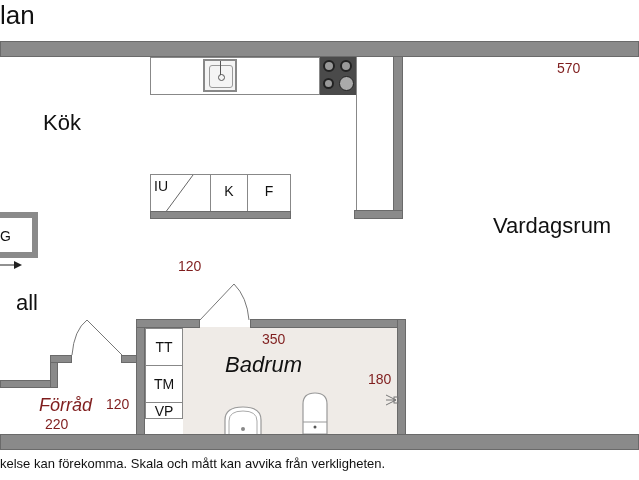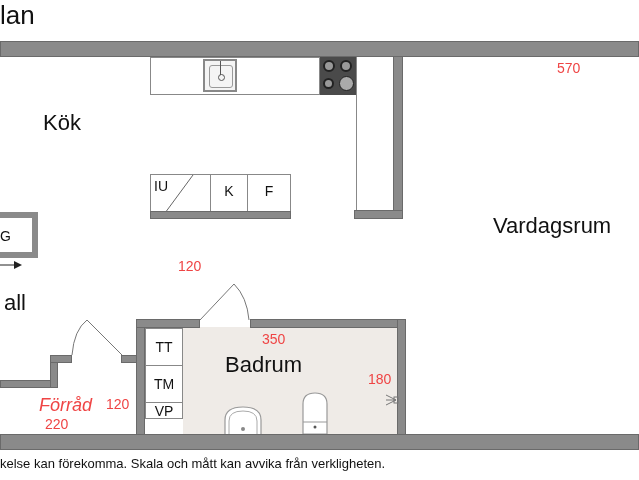--- a/index.html
+++ b/index.html
@@ -1,21 +1,21 @@
 <!DOCTYPE html>
 <html><head>
 <meta charset="utf-8">
 <style>
   html,body{margin:0;padding:0;background:#fff;}
   body{width:639px;height:480px;position:relative;overflow:hidden;font-family:"Liberation Sans",sans-serif;color:#111;}
   .abs{position:absolute;}
   .wall{position:absolute;background:#8a8a8a;border:1px solid #6a6a6a;box-sizing:border-box;}
   .label{position:absolute;white-space:nowrap;}
   .room{font-size:22px;}
-  .dim{font-size:14px;color:#ef4444;}
+  .dim{font-size:14px;color:#7f1d1d;}
   .small{font-size:14px;}
   .counter{position:absolute;background:#fff;border:1px solid #888;box-sizing:border-box;}
   .cell{position:absolute;border:1px solid #888;box-sizing:border-box;background:#fff;font-size:14px;display:flex;align-items:center;justify-content:center;}
   svg{position:absolute;overflow:visible;}
 </style>
 </head>
 <body>
 
 <div class="label" style="left:0px;top:0px;font-size:26px;">lan</div>
 
@@ -57,21 +57,21 @@
 <div class="label room" style="left:493px;top:213px;">Vardagsrum</div>
 
 <div class="abs" style="left:-4px;top:212px;width:42px;height:46px;border:6px solid #8a8a8a;border-left:none;box-sizing:border-box;background:#fff;"></div>
 <div class="label small" style="left:0px;top:228px;">G</div>
 <svg width="22" height="8" style="left:0;top:261px;">
   <line x1="0" y1="4" x2="18" y2="4" stroke="#222" stroke-width="1"></line>
   <polygon points="14,0 22,4 14,8" fill="#222"></polygon>
 </svg>
 
 <div class="label dim" style="left:178px;top:258px;">120</div>
-<div class="label room" style="left:4px;top:290px;">all</div>
+<div class="label room" style="left:16px;top:290px;">all</div>
 
 <div class="wall" style="left:0;top:380px;width:57px;height:8px;"></div>
 <div class="wall" style="left:50px;top:356px;width:8px;height:32px;"></div>
 <div class="wall" style="left:50px;top:355px;width:22px;height:8px;"></div>
 <div class="wall" style="left:121px;top:355px;width:16px;height:8px;"></div>
 <svg width="60" height="45" style="left:70px;top:318px;">
   <path d="M2 37 Q4 12 17 2 L52 37" fill="none" stroke="#777" stroke-width="1"></path>
 </svg>
 <div class="label dim" style="left:39px;top:395px;font-size:18px;font-style:italic;">Förråd</div>
 <div class="label dim" style="left:106px;top:396px;">120</div>
@@ -84,21 +84,21 @@
 <div class="wall" style="left:397px;top:319px;width:9px;height:117px;"></div>
 <svg width="56" height="40" style="left:199px;top:283px;">
   <path d="M1 37 L35 1 Q48 14 50 37" fill="none" stroke="#777" stroke-width="1"></path>
 </svg>
 
 <div class="cell" style="left:145px;top:328px;width:38px;height:38px;">TT</div>
 <div class="cell" style="left:145px;top:365px;width:38px;height:38px;">TM</div>
 <div class="cell" style="left:145px;top:402px;width:38px;height:17px;">VP</div>
 
 <div class="label dim" style="left:262px;top:331px;">350</div>
-<div class="label room" style="left:225px;top:352px;">Badrum</div>
+<div class="label room" style="left:225px;top:352px;font-style:italic;">Badrum</div>
 <div class="label dim" style="left:368px;top:371px;">180</div>
 
 <svg width="40" height="30" style="left:224px;top:406px;">
   <path d="M1 29 L1 14 Q1 1 19 1 Q37 1 37 14 L37 29" fill="#fff" stroke="#999" stroke-width="1.2"></path>
   <path d="M5 29 L5 15 Q5 5 19 5 Q33 5 33 15 L33 29" fill="none" stroke="#aaa" stroke-width="1"></path>
   <circle cx="19" cy="23" r="2" fill="#888"></circle>
 </svg>
 
 <svg width="26" height="44" style="left:302px;top:392px;">
   <path d="M1 42 L1 12 Q1 1 13 1 Q25 1 25 12 L25 42 Z" fill="#fff" stroke="#999" stroke-width="1.2"></path>

